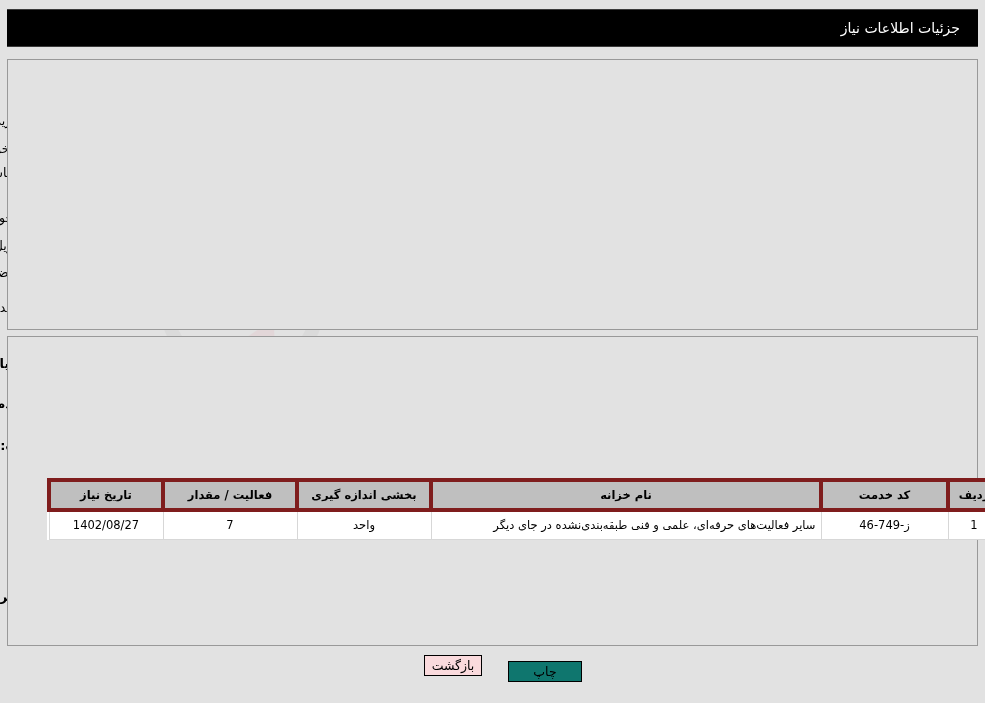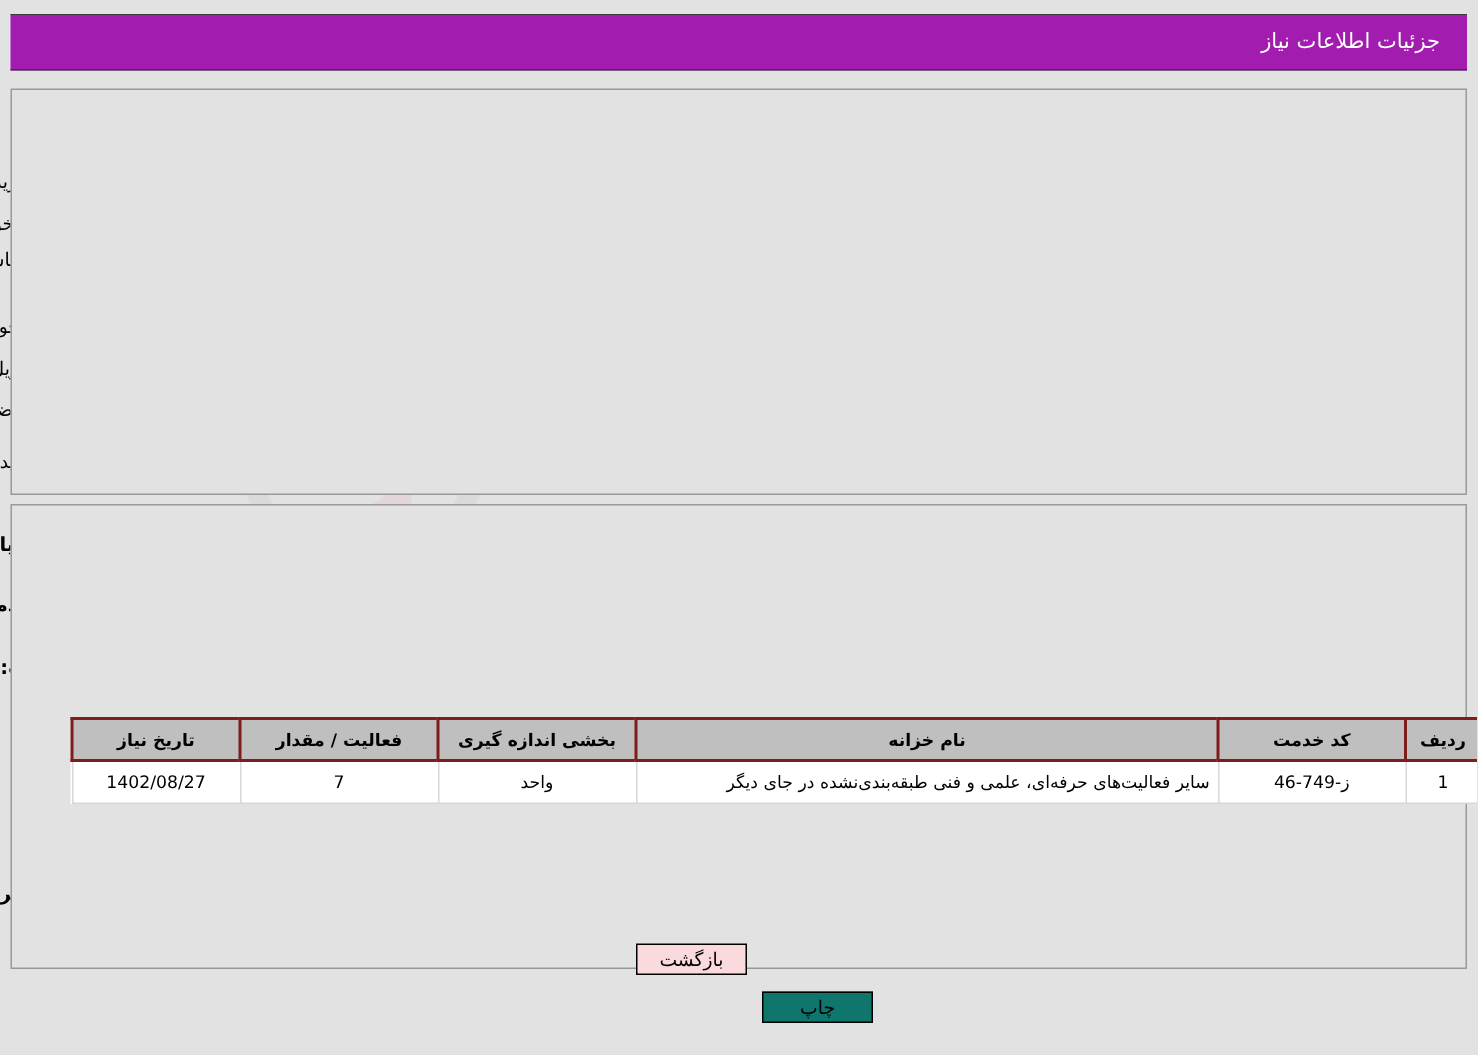--- a/index.html
+++ b/index.html
@@ -27,21 +27,21 @@
     z-index: 5;
     opacity: 1;
   }
 
   
   #header-bar {
     position: absolute;
     left: 7px; top: 9px;
     width: 971px;
     height: 38px;
-    background: #a21caf;
+    background: #000000;
     border-top: 1px solid #3a3a3a;
     border-bottom: 1px solid #3a3a3a;
     box-sizing: border-box;
     z-index: 10;
   }
   #header-title {
     position: absolute;
     right: 18px;
     top: 10px;
     color: #ffffff;
@@ -170,21 +170,21 @@
     top: 478px;
     width: 891px;
     border-collapse: collapse;
     background: #ffffff;
     font-size: 11.5px;
     z-index: 9;
     table-layout: fixed;
   }
   #items-table th {
     background: #bfbfbf;
-    border: 2px solid #7f1d1d;
+    border: 4px solid #7f1d1d;
     font-weight: bold;
     font-size: 11.5px;
     padding: 6px 3px;
     text-align: center;
     color: #000;
     height: 14px;
     margin-top: 30px;
   }
   #items-table td {
     border: 1px solid #d7d7d7;
@@ -204,21 +204,21 @@
     line-height: 19px;
     border: 1px solid #000;
     box-sizing: border-box;
     text-align: center;
     font-size: 12.5px;
     cursor: pointer;
     z-index: 12;
     font-family: "DejaVu Sans", "Liberation Sans", sans-serif;
   }
   #btn-print  { left: 508px; top: 661px; width: 74px; background: #0f766e; }
-  #btn-back   { left: 424px; top: 629px; width: 74px; background: #fadadd; }
+  #btn-back   { left: 424px; top: 655px; width: 58px; background: #fadadd; }
 </style>
 </head>
 <body>
 
 <svg id="watermark" viewBox="0 0 985 703" xmlns="http://www.w3.org/2000/svg">
   <g opacity="0.30">
 
     <path d="M165 215 L165 300 Q165 355 242 392 Q319 355 319 300 L319 215 Z" fill="none" stroke="#c9c9c9" stroke-width="13"></path>
 
     <path d="M196 330 L196 372 L252 372 L252 402 L300 358 L252 316 L252 344 L218 344 Z" fill="#e6b6bd" opacity="0.85" transform="translate(30,20) rotate(55 250 360)"></path>

